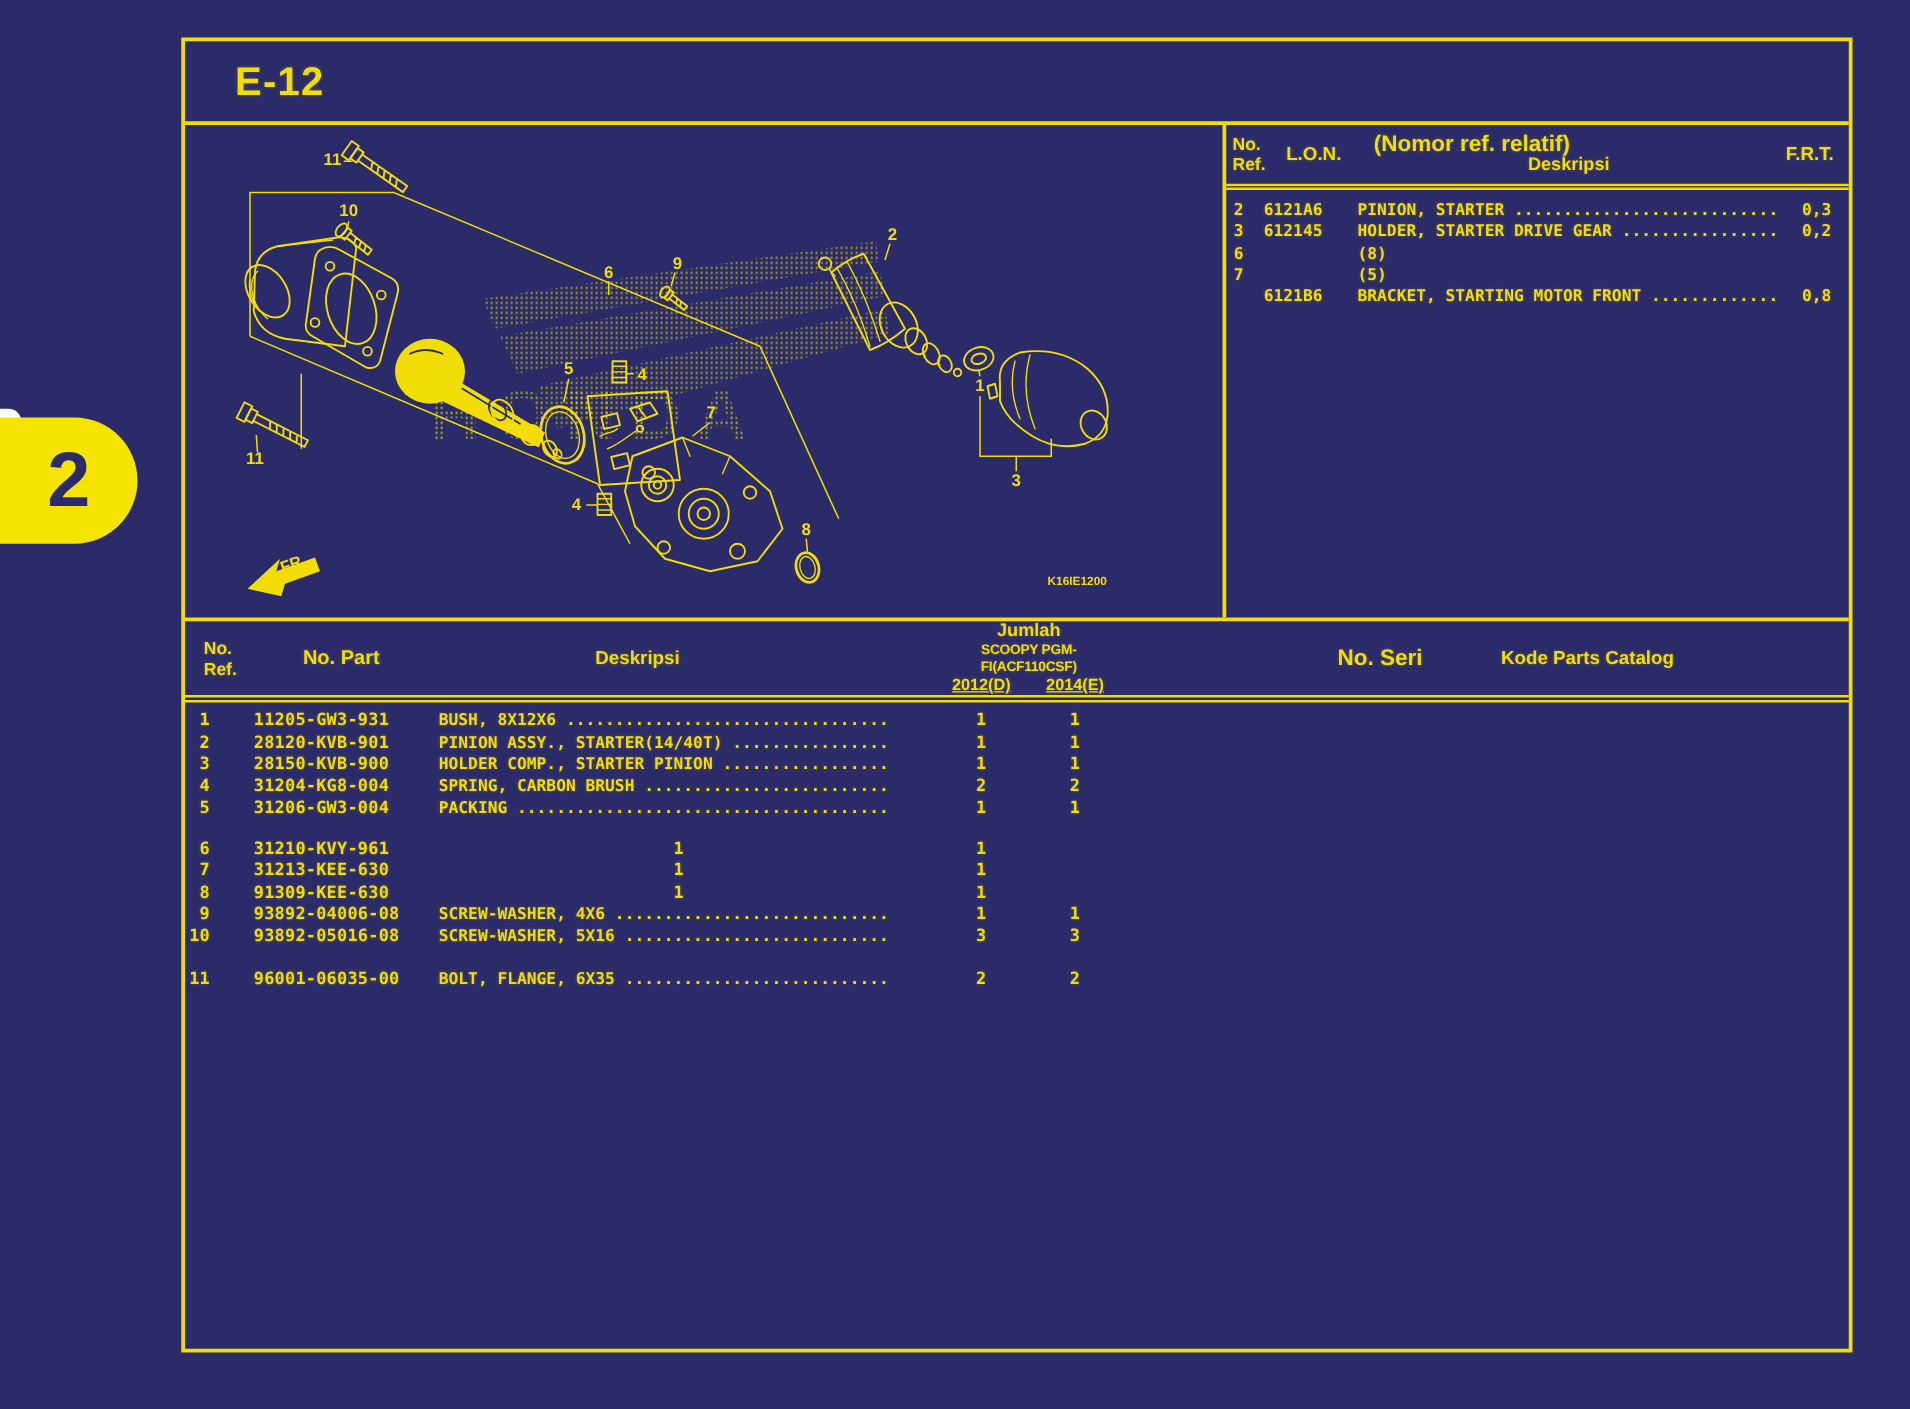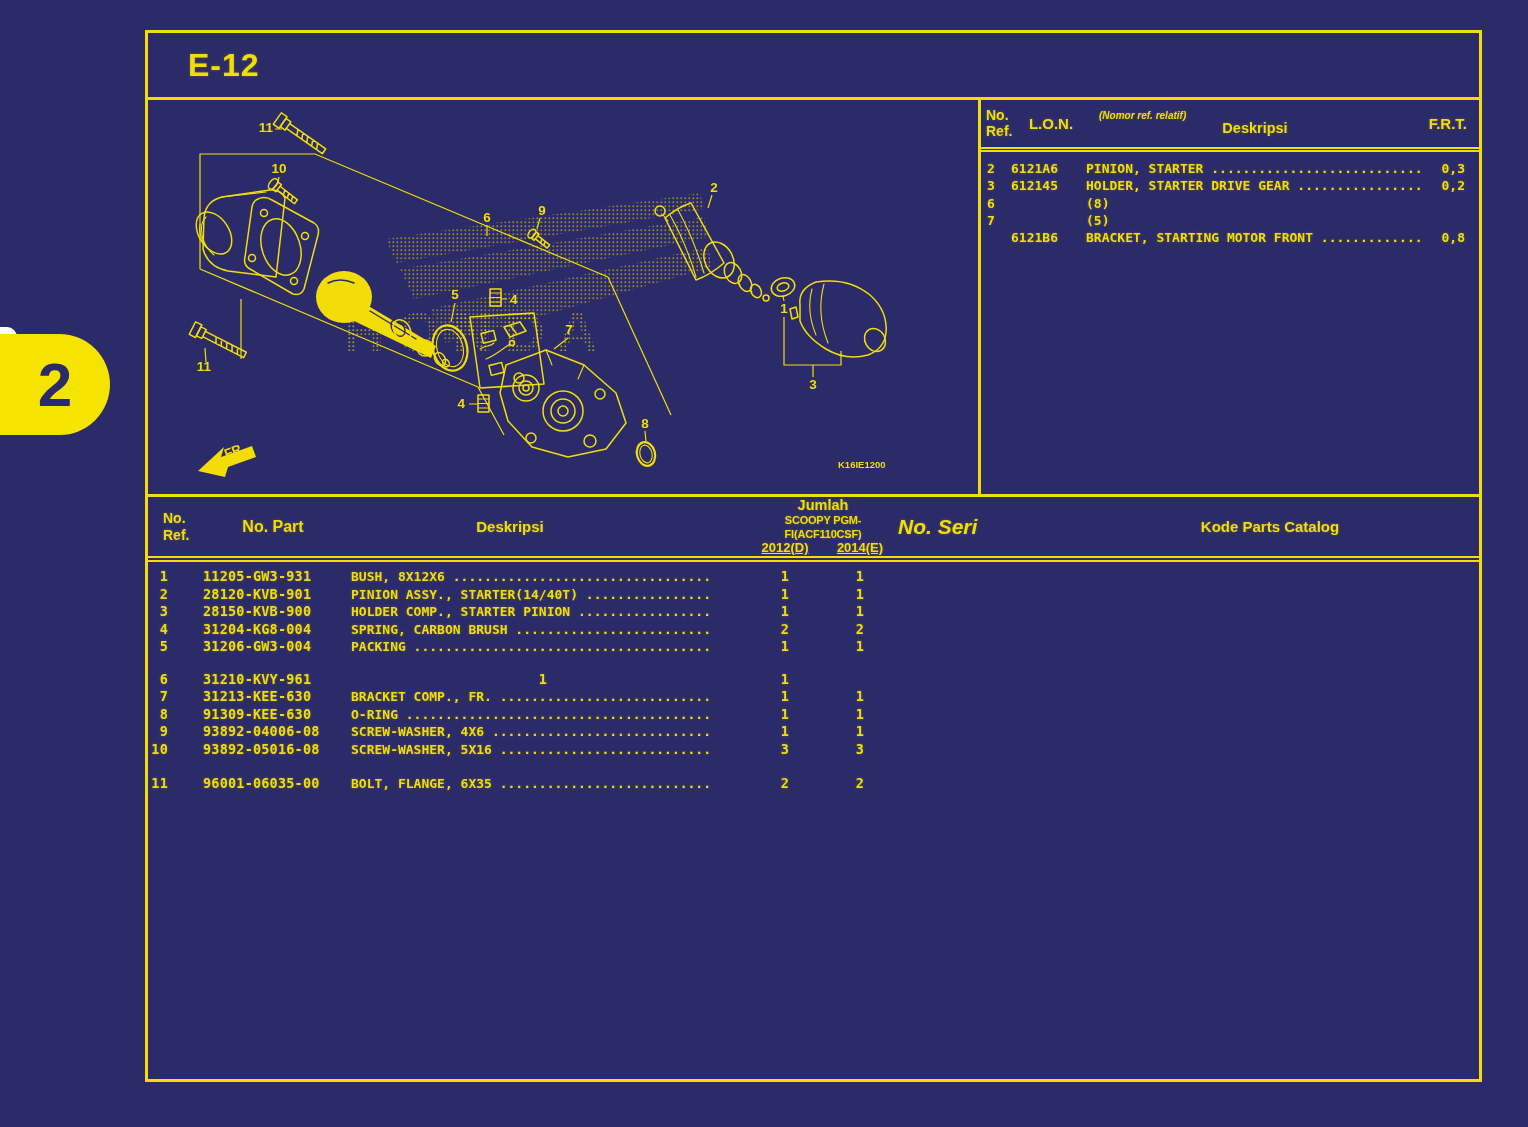--- a/index.html
+++ b/index.html
@@ -34,21 +34,21 @@
   .ref-table{flex:1;border-left:3px solid var(--y);display:flex;flex-direction:column;}
 
   .ref-grid{display:grid;grid-template-columns:30px 75px 1fr 52px;}
   .ref-head{display:grid;grid-template-columns:30px 80px 1fr 60px;height:52px;
             border-bottom:5px double var(--y);color:var(--y);font-weight:bold;
             font-size:14px;align-items:center;text-shadow:var(--glow);}
   .rh-ref{padding-left:5px;line-height:1.12;}
   .rh-ref span{display:block;}
   .rh-lon{text-align:center;font-size:15px;}
   .rh-desc{line-height:1.1;}
-  .rh-desc .l1{display:block;text-align:left;padding-left:8px;font-size:10px;font-style:italic;}
+  .rh-desc .l1{display:block;text-align:left;padding-left:8px;font-size:18px;}
   .rh-desc .l2{display:block;text-align:center;font-size:14.5px;}
   .rh-frt{text-align:right;padding-right:12px;font-size:15px;}
   .ref-body{padding-top:8px;font-family:"DejaVu Sans Mono",monospace;font-weight:bold;
             color:var(--y);font-size:13px;text-shadow:var(--glow);}
   .ref-body .ref-row{line-height:17.3px;}
   .ref-body .c-ref{padding-left:6px;}
   .ref-body .c-desc{white-space:pre;overflow:visible;}
   .ref-body .c-frt{text-align:right;padding-right:14px;}
 
   .parts{border-top:3px solid var(--y);height:579px;}
@@ -58,21 +58,21 @@
            align-items:center;text-shadow:var(--glow);}
   .ph-ref{padding-left:15px;font-size:14px;line-height:1.15;}
   .ph-ref span{display:block;}
   .ph-part{text-align:center;font-size:16px;}
   .ph-desc{text-align:center;font-size:15px;padding-right:66px;}
   .ph-jumlah{grid-column:4/6;display:flex;flex-direction:column;justify-content:center;
              text-align:center;}
   .ph-jumlah .j1{font-size:14.5px;line-height:15px;}
   .ph-jumlah .j2{font-size:11px;line-height:14px;letter-spacing:-0.2px;}
   .ph-years{display:grid;grid-template-columns:74px 76px;font-size:13px;line-height:14px;text-decoration:underline;}
-  .ph-seri{text-align:left;font-size:21px;font-style:italic;}
+  .ph-seri{text-align:right;font-size:18px;}
   .ph-kode{text-align:center;font-size:15px;}
 
   .pt-body{padding-top:6px;font-family:"DejaVu Sans Mono",monospace;font-weight:bold;
            color:var(--y);font-size:13.5px;letter-spacing:0.2px;text-shadow:var(--glow);}
   .pt-body .parts-row{line-height:17.5px;}
   .pt-body .c-ref{text-align:right;}
   .pt-body .c-part{padding-left:35px;white-space:pre;}
   .pt-body .c-desc{padding-left:13px;white-space:pre;font-size:13px;letter-spacing:0;}
   .pt-body .c-q{text-align:center;}
   .pt-body .gap1{height:15px;}
@@ -381,28 +381,26 @@
           <div class="gap1"></div>
           <div class="pt-grid parts-row">
             <div class="c-ref">6</div>
             <div class="c-part">31210-KVY-961</div>
             <div class="c-q">1</div>
             <div class="c-q">1</div>
           </div>
           <div class="pt-grid parts-row">
             <div class="c-ref">7</div>
             <div class="c-part">31213-KEE-630</div>
-            <div class="c-desc">BRACKET COMP., FR. ...........................</div>
             <div class="c-q">1</div>
             <div class="c-q">1</div>
           </div>
           <div class="pt-grid parts-row">
             <div class="c-ref">8</div>
             <div class="c-part">91309-KEE-630</div>
-            <div class="c-desc">O-RING .......................................</div>
             <div class="c-q">1</div>
             <div class="c-q">1</div>
           </div>
           <div class="pt-grid parts-row">
             <div class="c-ref">9</div>
             <div class="c-part">93892-04006-08</div>
             <div class="c-desc">SCREW-WASHER, 4X6 ............................</div>
             <div class="c-q">1</div>
             <div class="c-q">1</div>
           </div>

